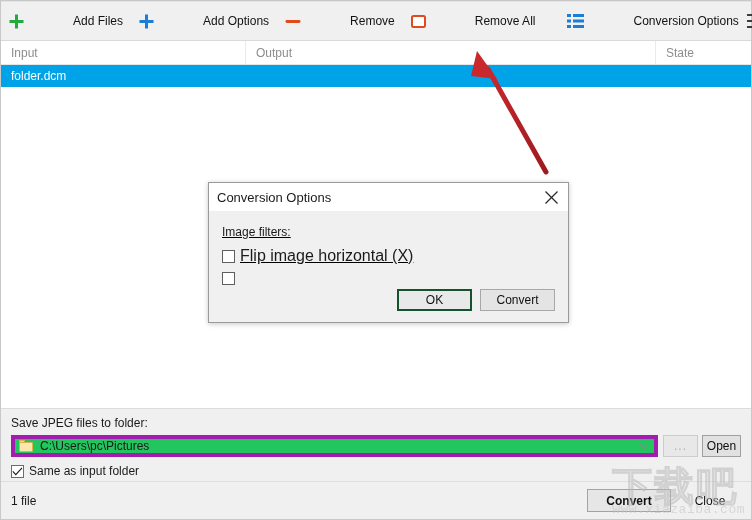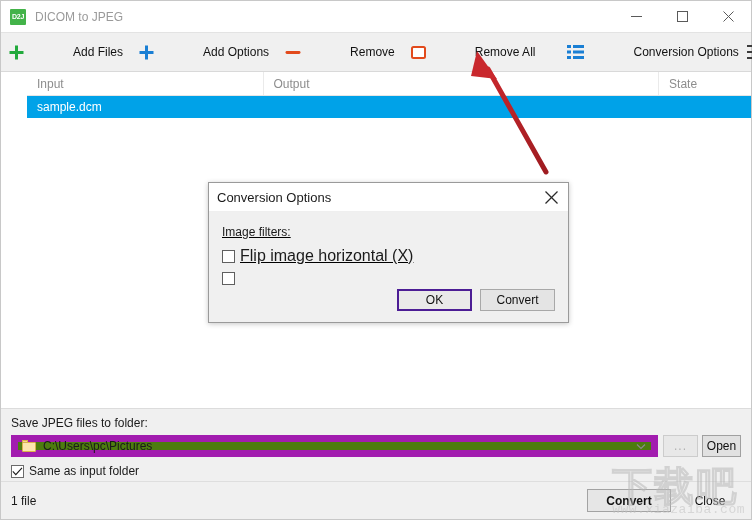--- a/index.html
+++ b/index.html
@@ -122,21 +122,20 @@
 
   
   .list-area {
     flex: 1 1 auto;
     background: #ffffff;
     border-bottom: 1px solid #dcdcdc;
     display: flex;
     flex-direction: column;
     position: relative;
     min-height: 0;
-    padding-left: 26px;
   }
   .col-head {
     height: 23px;
     background: #ffffff;
     border-bottom: 1px solid #e6e6e6;
     display: flex;
     flex: 0 0 auto;
     align-items: stretch;
   }
   .col {
@@ -185,22 +184,22 @@
     color: #1a1a1a;
     margin-bottom: 5px;
   }
   .path-row {
     display: flex;
     align-items: stretch;
     height: 22px;
   }
   .combo {
     flex: 1 1 auto;
-    background: #4d7c0f;
-    border: 7px solid #a21caf;
+    background: #22c55e;
+    border: 4px solid #a21caf;
     display: flex;
     align-items: center;
     box-sizing: border-box;
     min-width: 0;
   }
   .folder-icon {
     width: 14px; height: 12px;
     margin-left: 4px;
     flex: 0 0 auto;
     position: relative;
@@ -403,21 +402,21 @@
     font-size: 12px;
     color: #111111;
     display: flex;
     align-items: center;
     justify-content: center;
     box-sizing: border-box;
     background: #e4e4e4;
     border: 1px solid #a8a8a8;
   }
   .dlg-btn.primary {
-    border: 2px solid #4c1d95;
+    border: 2px solid #14532d;
     background: #e9e9e9;
     margin-right: 8px;
   }
 
   
   .arrow-layer {
     position: absolute;
     left: 0; top: 0;
     width: 752px; height: 520px;
     pointer-events: none;
@@ -449,42 +448,20 @@
     letter-spacing: 0.5px;
     margin-top: -6px;
     font-family: Liberation Mono, monospace;
   }
 </style>
 </head>
 <body>
 
 <div id="app">
 
-  <div class="titlebar">
-    <div class="app-icon">D2J</div>
-    <div class="title-text">DICOM to JPEG</div>
-    <div class="win-controls">
-      <div class="win-btn">
-        <svg width="11" height="11" viewBox="0 0 11 11">
-            <line x1="0" y1="5.5" x2="11" y2="5.5" stroke="#5a5a5a" stroke-width="1"></line>
-          </svg>
-      </div>
-      <div class="win-btn">
-        <svg width="11" height="11" viewBox="0 0 11 11">
-            <rect x="0.5" y="0.5" width="10" height="10" fill="none" stroke="#5a5a5a" stroke-width="1"></rect>
-          </svg>
-      </div>
-      <div class="win-btn">
-        <svg width="11" height="11" viewBox="0 0 11 11">
-            <line x1="0.5" y1="0.5" x2="10.5" y2="10.5" stroke="#5a5a5a" stroke-width="1"></line>
-            <line x1="10.5" y1="0.5" x2="0.5" y2="10.5" stroke="#5a5a5a" stroke-width="1"></line>
-          </svg>
-      </div>
-    </div>
-  </div>
 
   <div class="toolbar">
 
     <div class="tb-item">
       <span class="icon-box">
         <svg width="15" height="15" viewBox="0 0 15 15">
           <rect x="6" y="0.5" width="3" height="14" fill="#22aa3c"></rect>
           <rect x="0.5" y="6" width="14" height="3" fill="#22aa3c"></rect>
         </svg>
       </span>
@@ -542,21 +519,21 @@
     </div>
   </div>
 
   <div class="list-area">
     <div class="col-head">
       <div class="col c-input">Input</div>
       <div class="col c-output">Output</div>
       <div class="col c-state">State</div>
     </div>
     <div class="row selected">
-      <div class="cell c-input">sample.dcm</div>
+      <div class="cell c-input">folder.dcm</div>
       <div class="cell c-output"></div>
       <div class="cell c-state"></div>
     </div>
   </div>
 
   <div class="bottom">
     <div class="bottom-label">Save JPEG files to folder:</div>
     <div class="path-row">
       <div class="combo">
         <span class="folder-icon">

